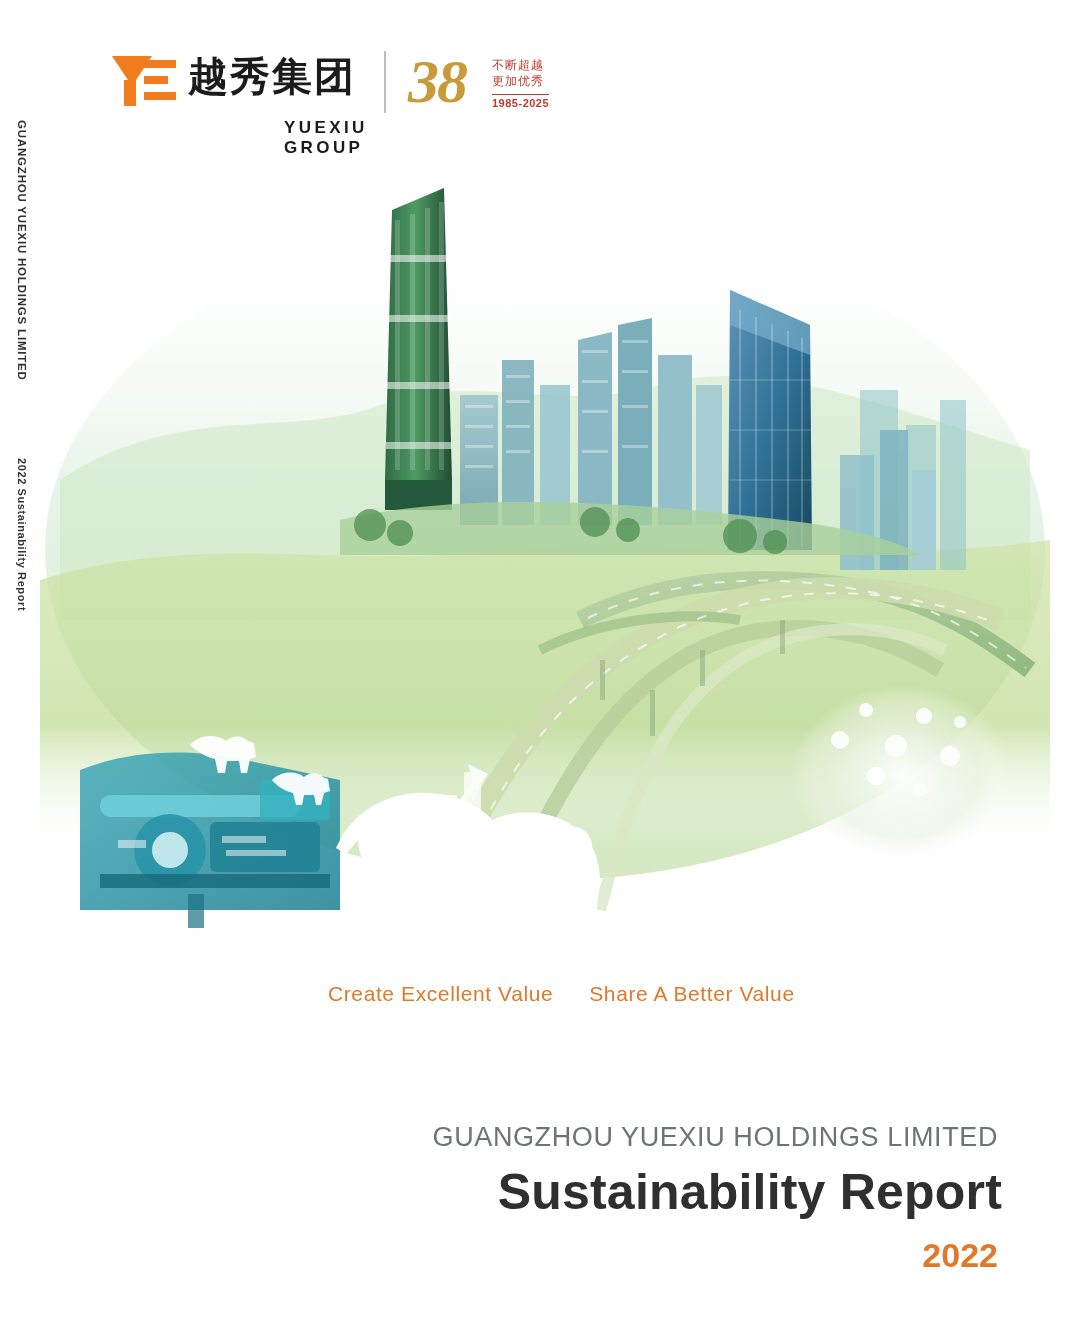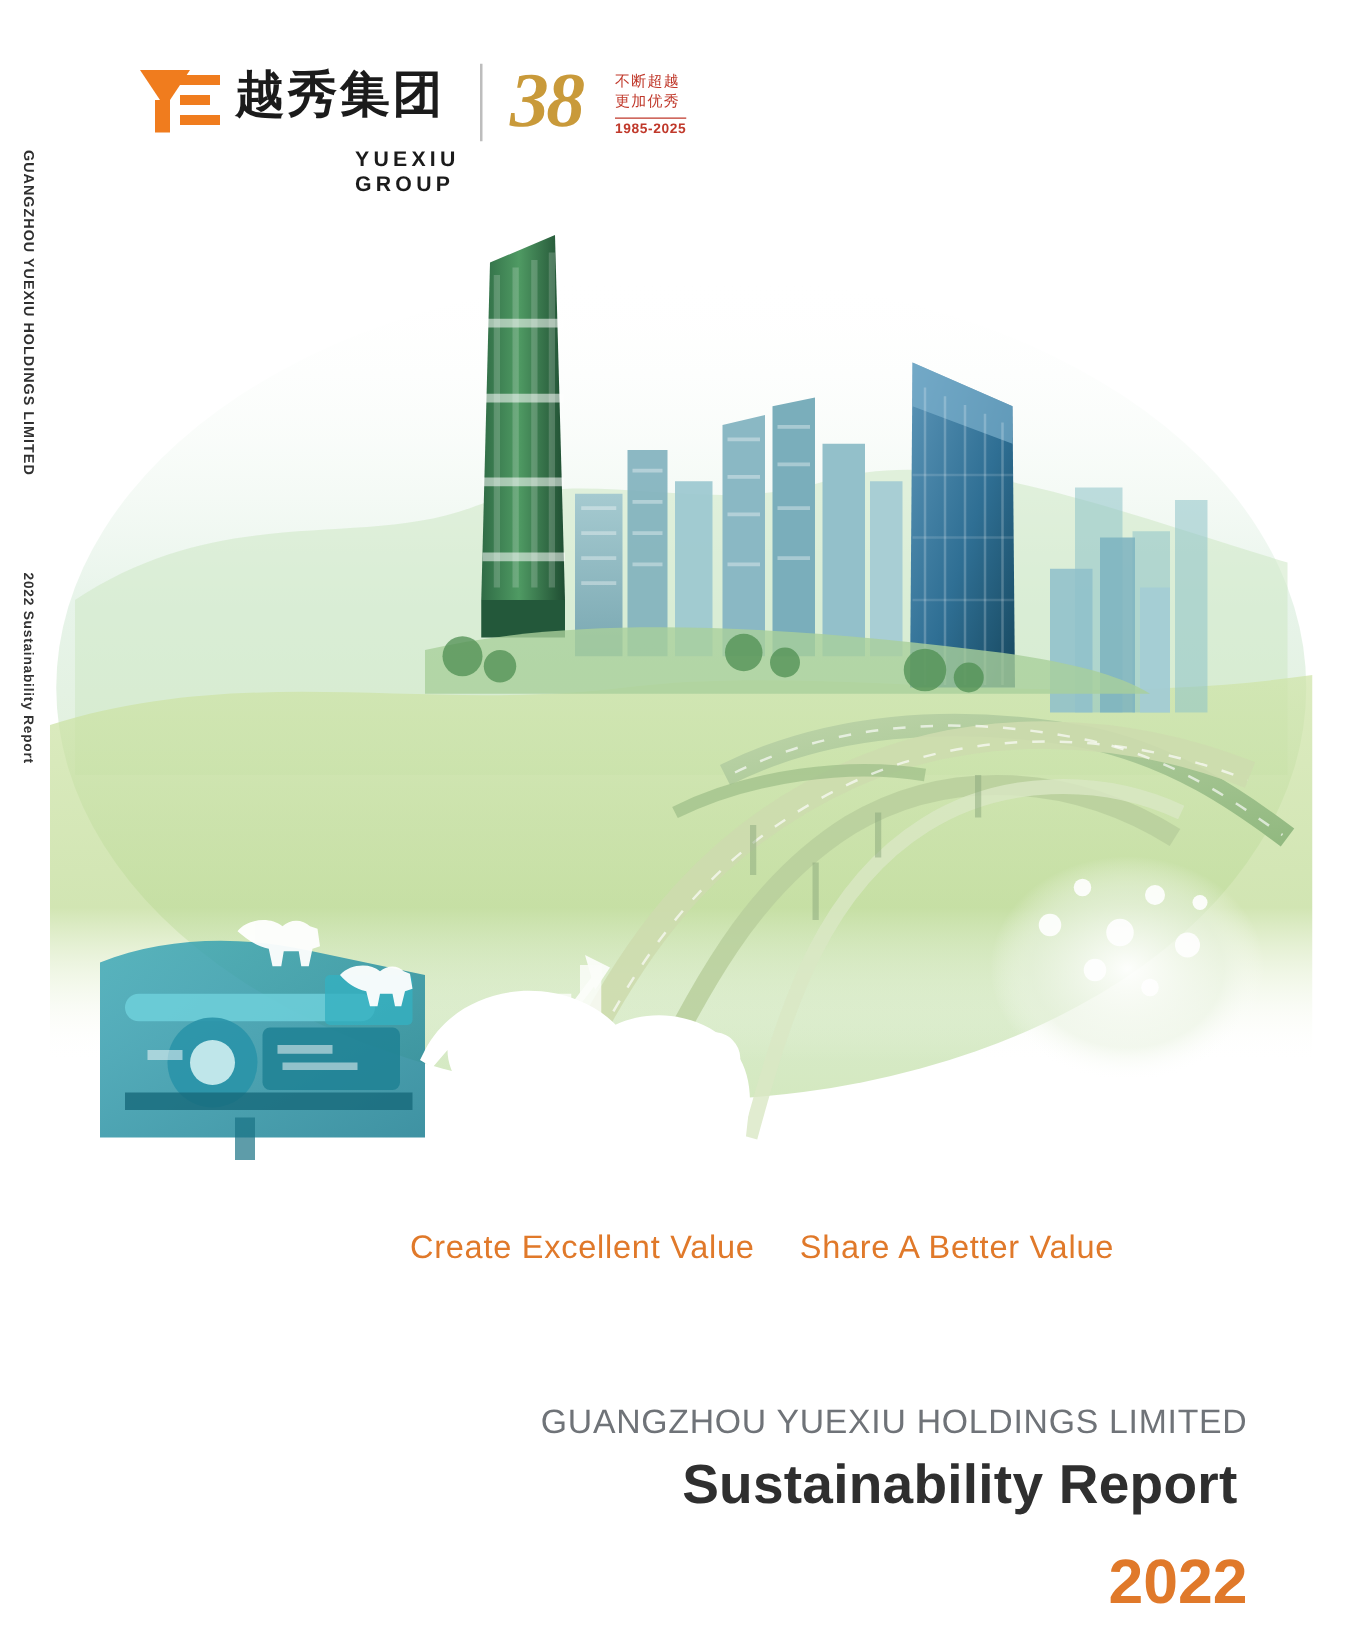--- a/index.html
+++ b/index.html
@@ -166,55 +166,55 @@
     width: 1010px;
     height: 800px;
   }
   .art svg { display: block; width: 100%; height: 100%; }
 
   
   .tagline {
     position: absolute;
     left: 328px;
     top: 982px;
-    font-size: 26px;
+    font-size: 21px;
     letter-spacing: 0.6px;
     color: #e0792a;
     display: flex;
     gap: 36px;
     white-space: nowrap;
   }
 
   
   .company {
     position: absolute;
     right: 82px;
     top: 1122px;
     font-size: 27px;
     letter-spacing: 0.6px;
     color: #6f7378;
     text-align: right;
     white-space: nowrap;
   }
   .report-title {
     position: absolute;
-    right: 90px;
+    right: 78px;
     top: 1163px;
-    font-size: 44px;
+    font-size: 50px;
     font-weight: bold;
     color: #2f2f2f;
     text-align: right;
     white-space: nowrap;
     letter-spacing: 0.2px;
   }
   .year {
     position: absolute;
     right: 82px;
     top: 1236px;
-    font-size: 50px;
+    font-size: 34px;
     font-weight: bold;
     color: #e0792a;
     text-align: right;
     white-space: nowrap;
   }
 </style>
 </head>
 <body>
 
 <div class="page">

